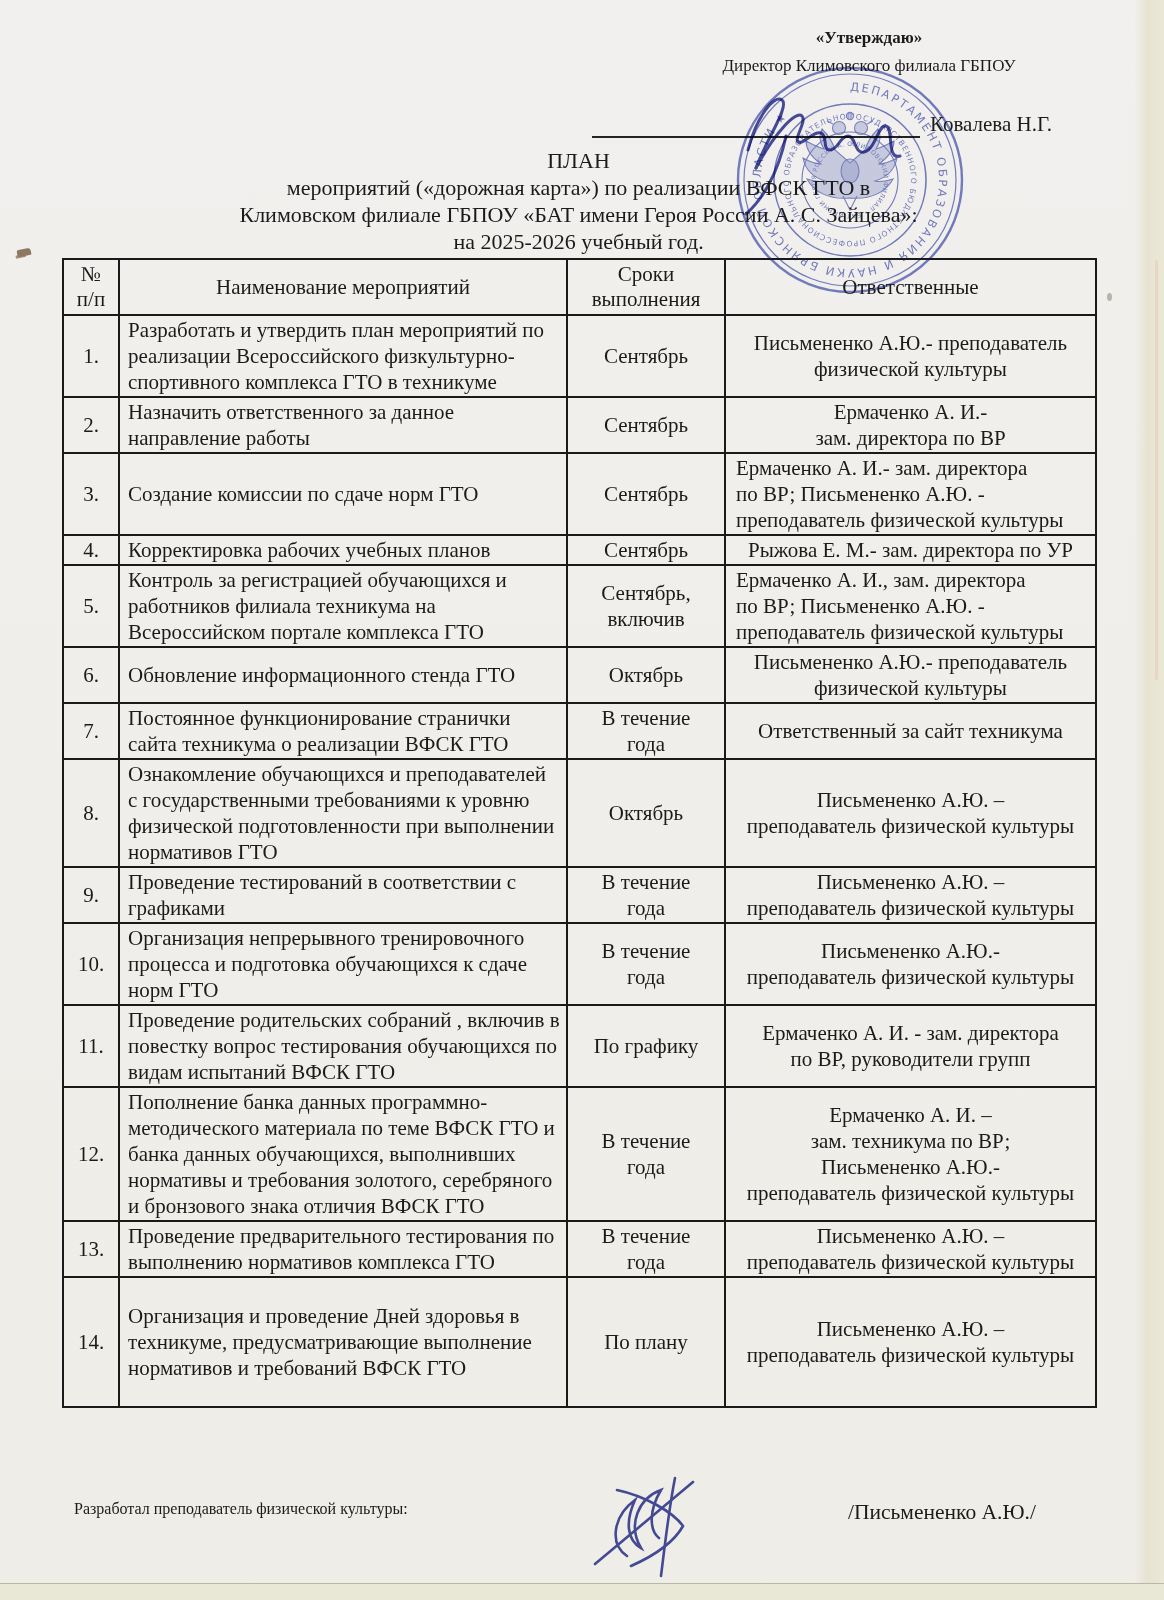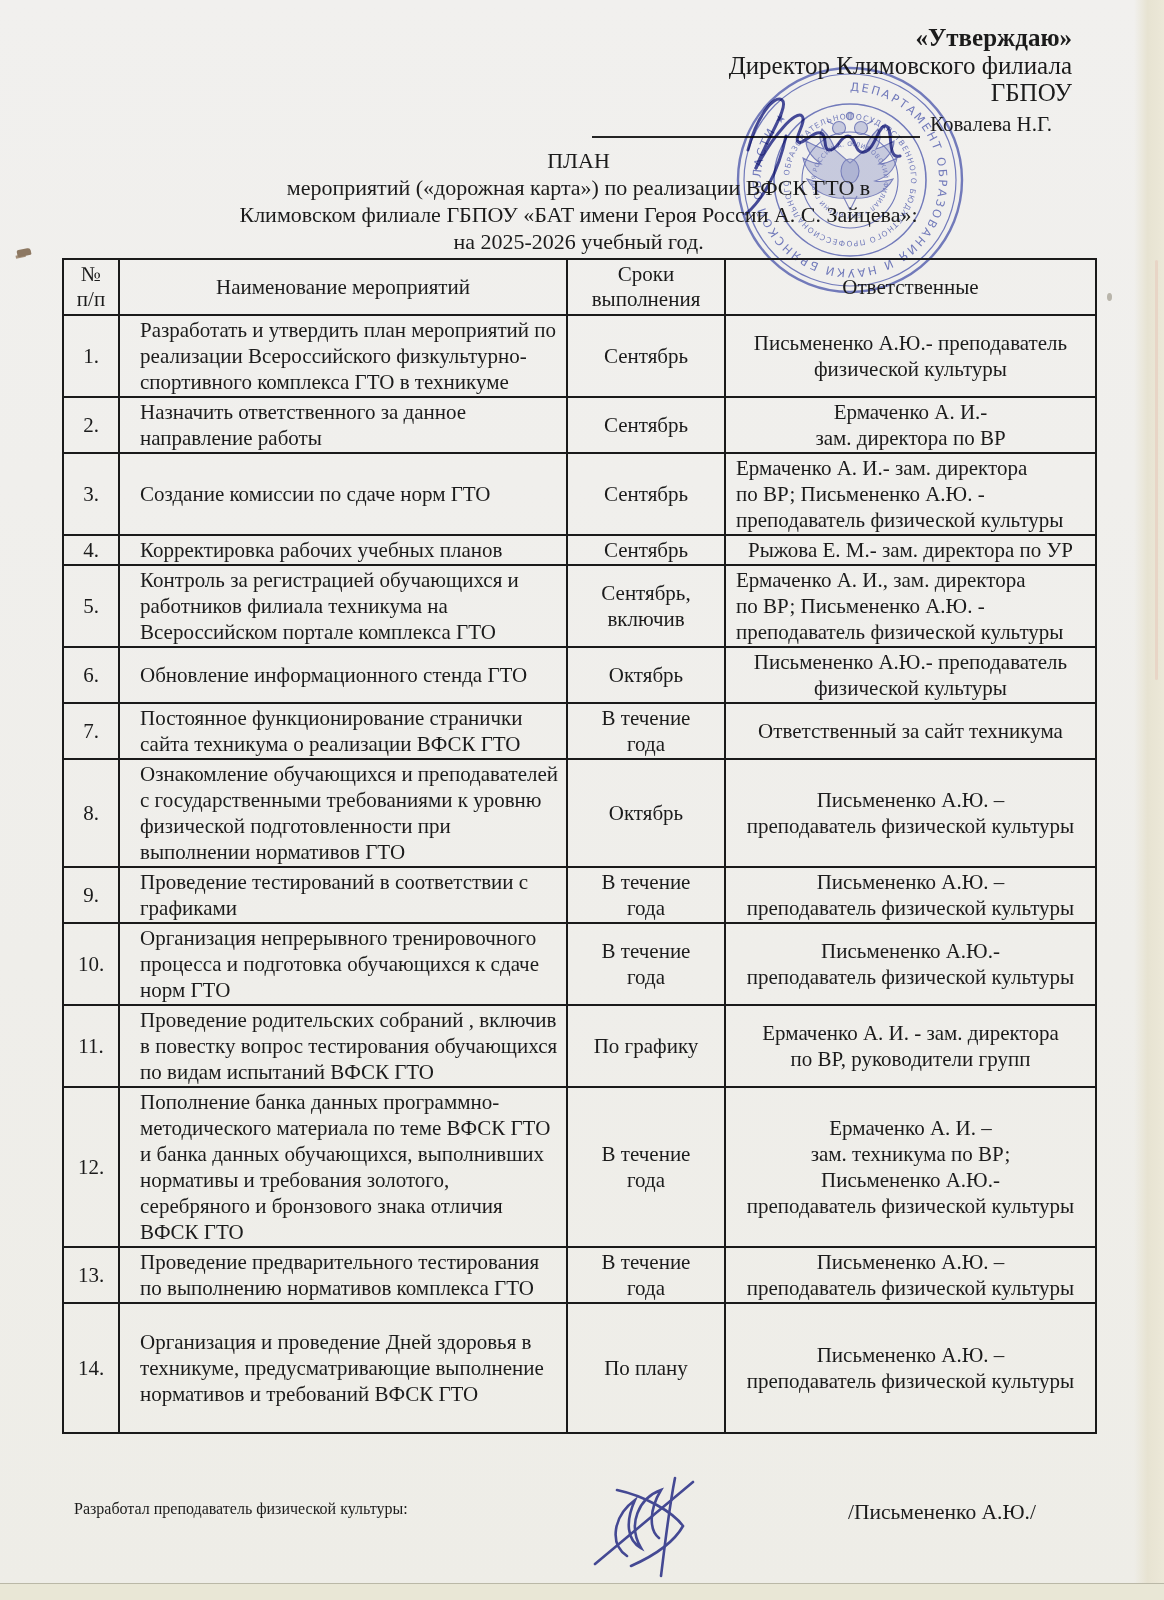--- a/index.html
+++ b/index.html
@@ -11,35 +11,35 @@
   .paper-tint{position:absolute;inset:0;background:linear-gradient(180deg,#f1f0ee 0%,#efeeea 60%,#eeede7 100%);}
   
   .edge-right{position:absolute;top:0;right:0;width:30px;height:1600px;
     background:linear-gradient(90deg,rgba(230,226,209,0) 0%,#e7e3d2 45%,#ece8d8 100%);}
   .edge-right-line{position:absolute;top:260px;right:6px;width:3px;height:420px;background:#e7c0b4;opacity:.45;border-radius:2px;}
   .edge-bottom{position:absolute;left:0;bottom:0;width:100%;height:16px;background:#e9e7d6;border-top:1px solid #bab8a7;}
   .speck1{position:absolute;left:17px;top:249px;width:14px;height:7px;background:#8d7862;border-radius:2px 3px 1px 2px;transform:rotate(-12deg);box-shadow:-4px 3px 0 -2px #a5907a;}
   .speck2{position:absolute;left:1107px;top:293px;width:5px;height:8px;background:#b9b5ab;border-radius:50%;}
 
   
-  .approval{position:absolute;left:666px;top:24px;width:406px;font-size:25px;line-height:27.5px;text-align:right;}
+  .approval{position:absolute;left:666px;top:24px;width:406px;font-size:17px;line-height:27.5px;text-align:center;}
   .approval .b{font-weight:bold;}
   .approval-sign-row{position:absolute;left:592px;top:110px;width:460px;display:flex;align-items:flex-end;font-size:21px;}
   .sig-underline{flex:1;height:26px;border-bottom:2px solid #242424;margin-right:10px;}
   .approval-sign-row .name{white-space:nowrap;padding-bottom:1px;}
 
   
   .title-block{position:absolute;left:62px;top:147px;width:1033px;text-align:center;font-weight:normal;font-size:22px;line-height:27px;}
 
   
   table.plan{position:absolute;left:62px;top:258px;width:1033px;border-collapse:collapse;table-layout:fixed;font-size:21px;line-height:26px;}
   .plan th,.plan td{border:2px solid #1a1a1a;vertical-align:middle;padding:1px 6px;font-weight:normal;}
   .plan th{text-align:center;white-space:pre-line;line-height:25px;padding:2px 2px;}
   .plan td.num{text-align:center;padding:1px 1px;}
-  .plan td.name{text-align:left;padding-left:20px;}
+  .plan td.name{text-align:left;padding-left:8px;}
   .plan td.term,.plan td.resp{text-align:center;white-space:pre-line;}
   .plan tbody tr:nth-child(3) td.resp,
   .plan tbody tr:nth-child(5) td.resp{text-align:left;padding-left:10px;}
   .plan tbody tr:nth-child(14) td{height:126px;}
 
   
   .footer-label{position:absolute;left:74px;top:1500px;font-size:16px;}
   .footer-name{position:absolute;left:848px;top:1500px;font-size:21.5px;}
 
   

